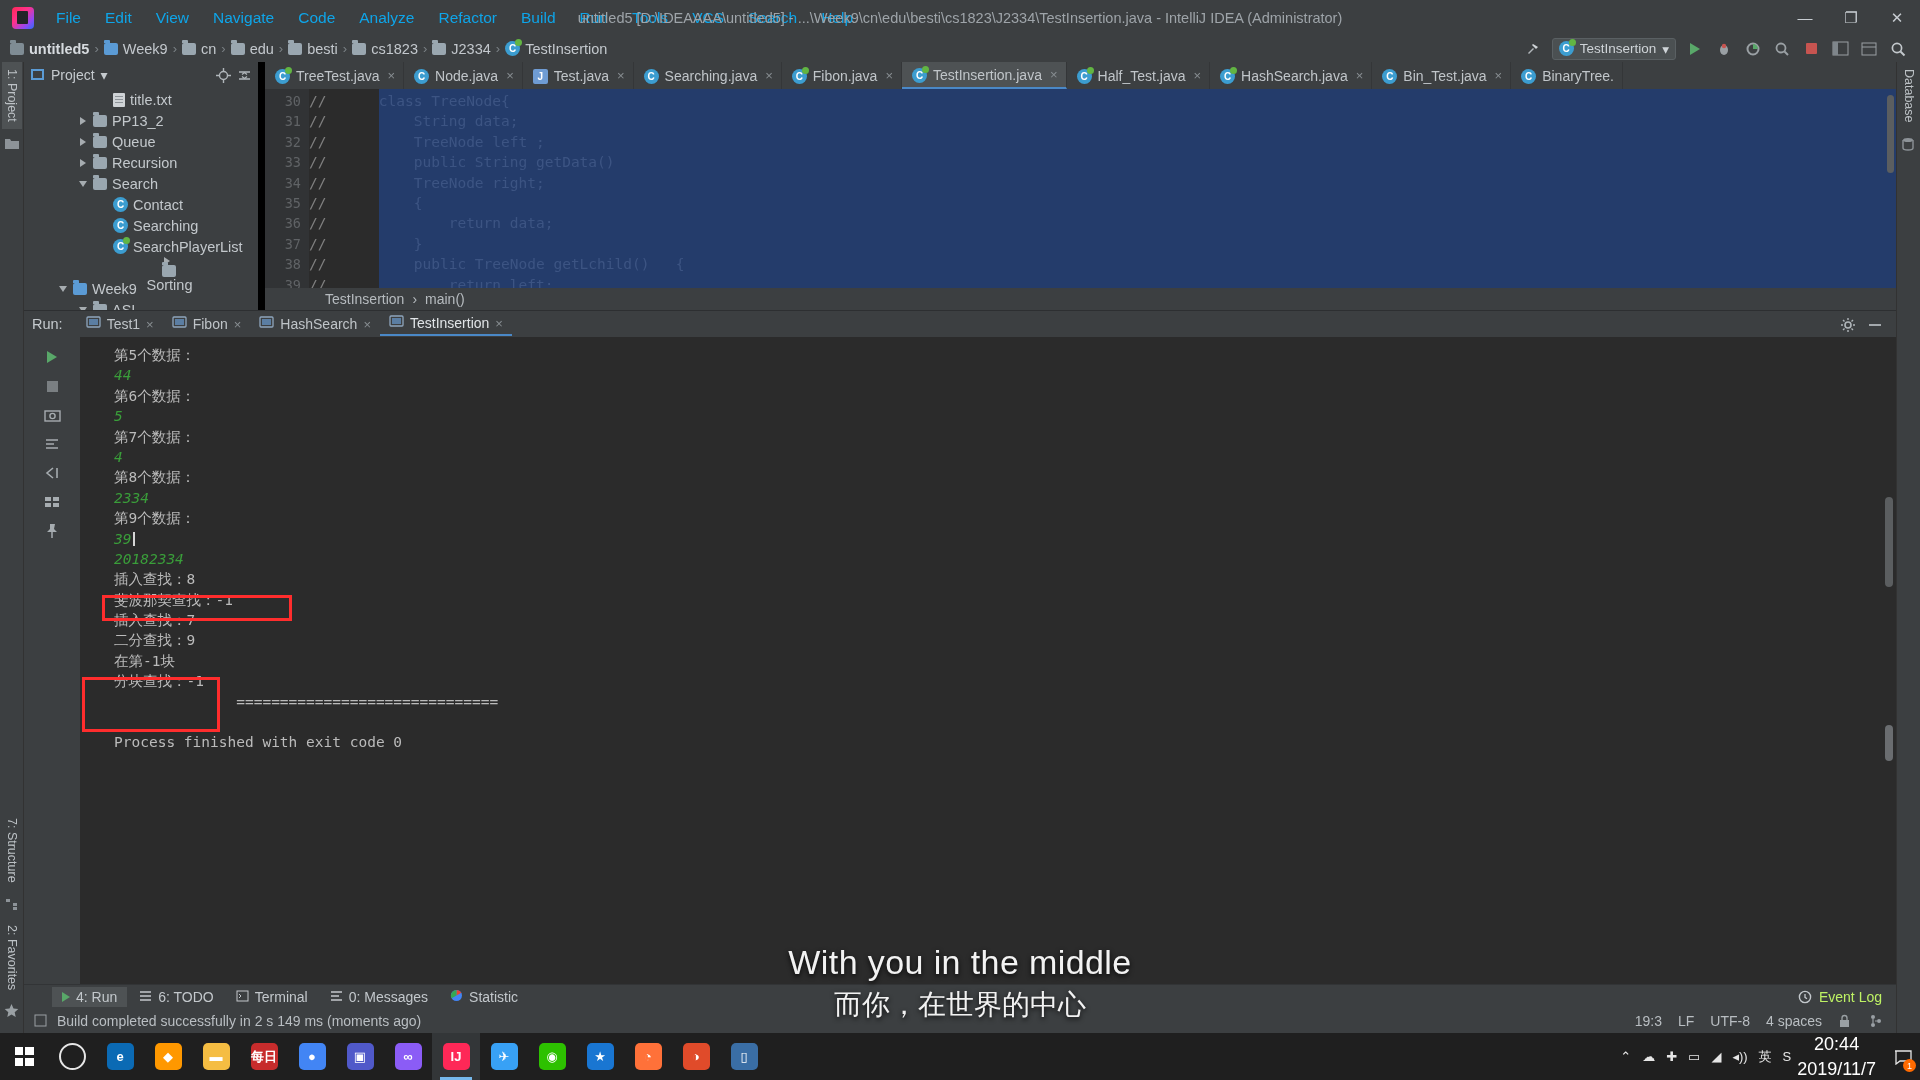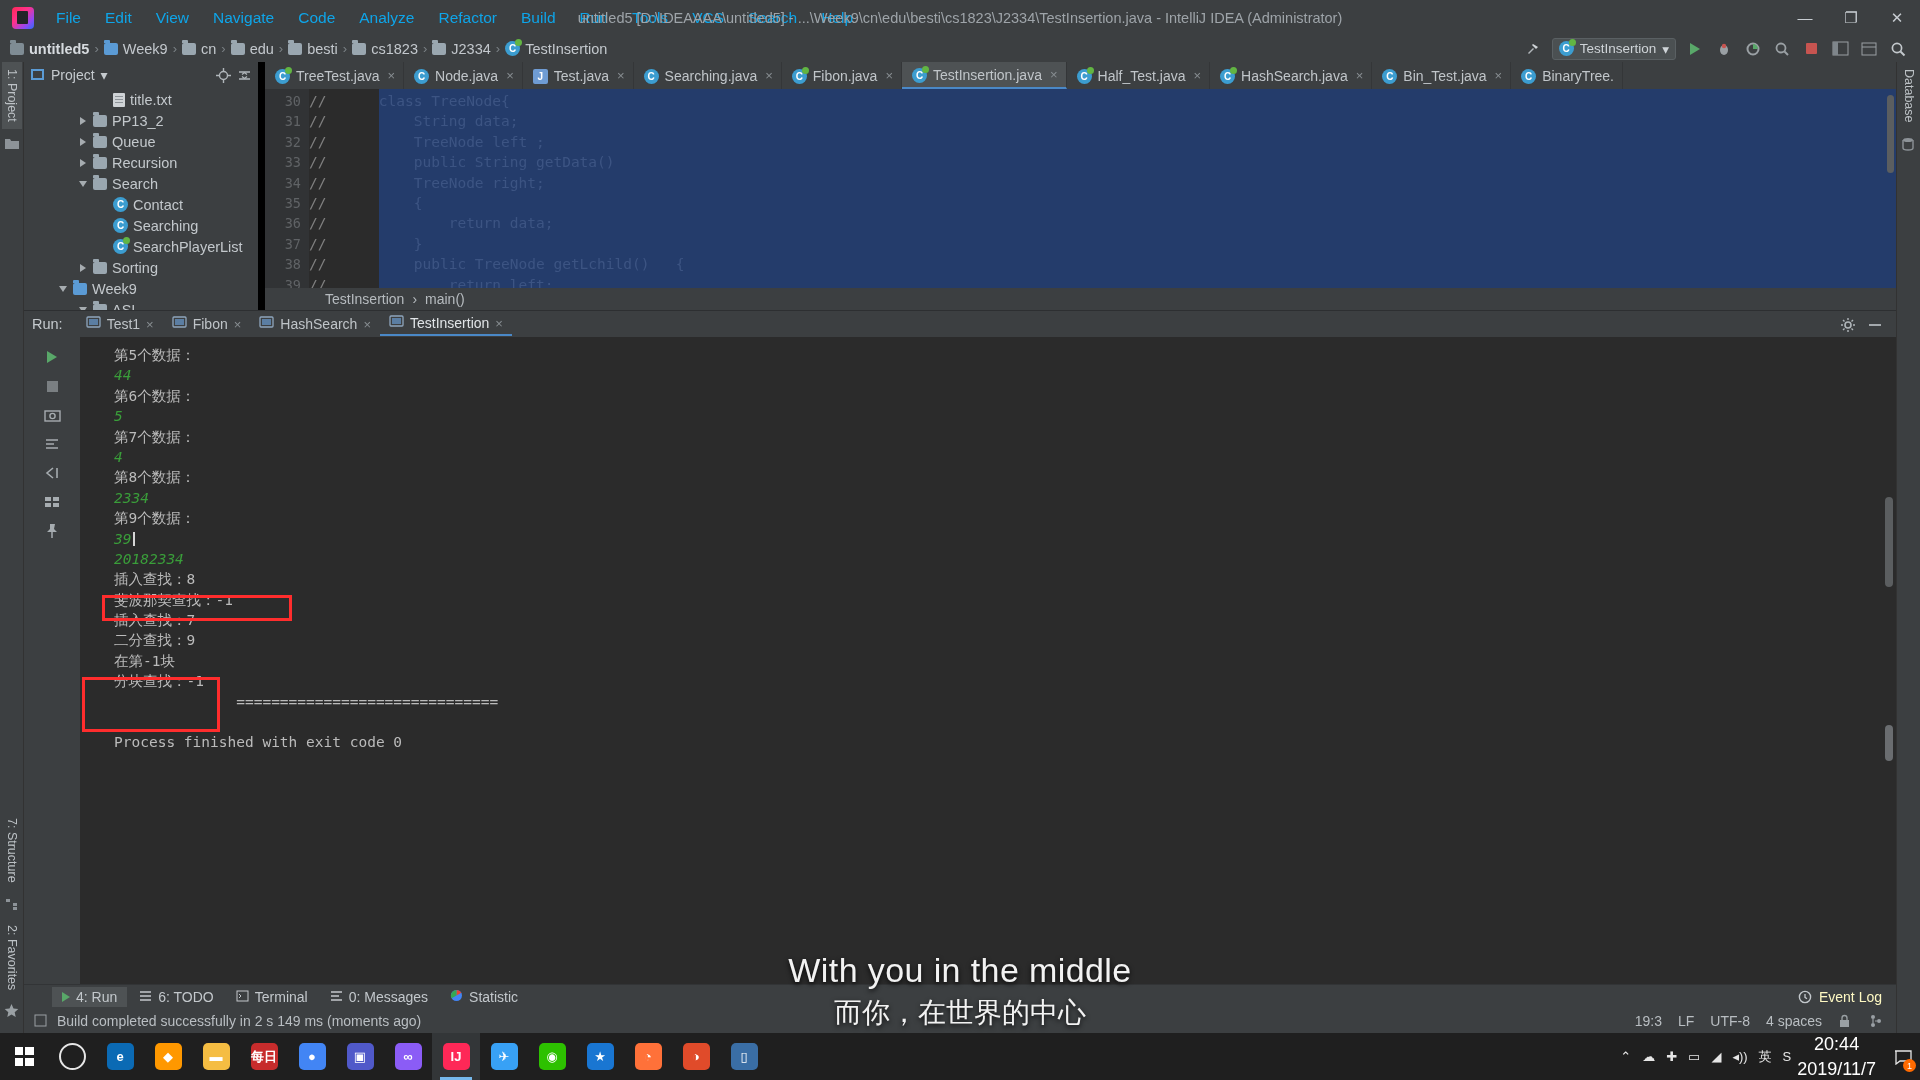--- a/index.html
+++ b/index.html
@@ -102,41 +102,41 @@
   .cl { height:20.4px; line-height:20.4px; white-space:pre; color:#bbbbbb; }
   .cl.green { color:#3a9e3a; font-style:italic; }
   .cl.cursor:after { content:""; display:inline-block; width:2px; height:14px; background:#d6d6d6; vertical-align:-2px; margin-left:2px; }
   .redbox { position:absolute; border:3px solid #ff2d2d; pointer-events:none; }
   .console-scroll { position:absolute; right:3px; width:8px; background:#5b5e60; border-radius:4px; }
 
   
   .toolwin-bar { height:24px; background:#3c3f41; display:flex; align-items:center; gap:2px; padding-left:28px; flex:none; border-top:1px solid #323436; }
   .tw { display:flex; align-items:center; gap:6px; padding:2px 10px; font-size:14px; color:#c3c8cc; white-space:nowrap; }
   .tw.active { background:#4e5254; }
-  .tw-right { margin-left:auto; display:flex; align-items:center; gap:6px; padding-right:14px; font-size:14px; color:#fef9c3; }
+  .tw-right { margin-left:auto; display:flex; align-items:center; gap:6px; padding-right:14px; font-size:14px; color:#bef264; }
   .statusbar { height:25px; background:#3c3f41; display:flex; align-items:center; padding-left:10px; font-size:14px; color:#b9bec2; flex:none; }
   .sb-right { margin-left:auto; display:flex; align-items:center; gap:16px; padding-right:12px; }
 
   
   .taskbar { height:47px; background:#1f1f1f; display:flex; align-items:center; flex:none; position:relative; }
   .tb-start { width:48px; height:47px; display:flex; align-items:center; justify-content:center; }
   .tb-win { width:19px; height:19px; display:grid; grid-template-columns:1fr 1fr; grid-template-rows:1fr 1fr; gap:2.5px; }
   .tb-win span { background:#fff; display:block; }
   .tb-ic { width:48px; height:47px; display:flex; align-items:center; justify-content:center; position:relative; }
   .tb-ic.active { background:#333638; }
   .tb-ic.active:after { content:""; position:absolute; bottom:0; left:8px; right:8px; height:3px; background:#76b9ed; }
   .icn { width:27px; height:27px; border-radius:5px; display:flex; align-items:center; justify-content:center; font-size:13px; color:#fff; font-weight:bold; }
   .tray { margin-left:auto; display:flex; align-items:center; gap:11px; padding-right:6px; color:#e6e6e6; font-size:13px; }
   .clock { text-align:center; font-size:18px; line-height:1.35; color:#fff; padding-right:10px; }
   .notif { width:34px; height:47px; display:flex; align-items:center; justify-content:center; position:relative; }
   .notif .badge { position:absolute; right:4px; bottom:8px; background:#ff6a00; color:#fff; font-size:9px;
      border-radius:50%; width:13px; height:13px; display:flex; align-items:center; justify-content:center; }
 
   
-  .subs { position:absolute; left:0; right:0; bottom:48px; text-align:center; pointer-events:none; z-index:30; }
+  .subs { position:absolute; left:0; right:0; bottom:56px; text-align:center; pointer-events:none; z-index:30; }
   .sub-en { font-size:34px; color:#f2f2f2; text-shadow:0 2px 5px rgba(0,0,0,.85); letter-spacing:.4px; }
   .sub-cn { font-size:28px; color:#f2f2f2; text-shadow:0 2px 5px rgba(0,0,0,.85); margin-top:4px; }
 </style>
 </head>
 <body>
 
 <div class="app">
 
   <div class="titlebar">
     <div class="ij-logo"></div>
@@ -392,21 +392,21 @@
                 </span>
                 <span class="lbl">Searching</span>
               </div>
               <div class="tnode" style="padding-left: 72px;">
                 <span class="arrow "></span>
                 <span style="margin-left: 3px; display: inline-flex; align-items: center;">
                   <span class="cls-ic green">C</span>
                 </span>
                 <span class="lbl">SearchPlayerList</span>
               </div>
-              <div class="tnode" style="padding-left: 52px;">
+              <div class="tnode" style="padding-left: 52px; flex-direction: column;">
                 <span class="arrow r">
                   <i></i>
                 </span>
                 <span style="margin-left: 3px; display: inline-flex; align-items: center;">
                   <span class="folder-ic"></span>
                 </span>
                 <span class="lbl">Sorting</span>
               </div>
               <div class="tnode" style="padding-left: 32px;">
                 <span class="arrow d">

